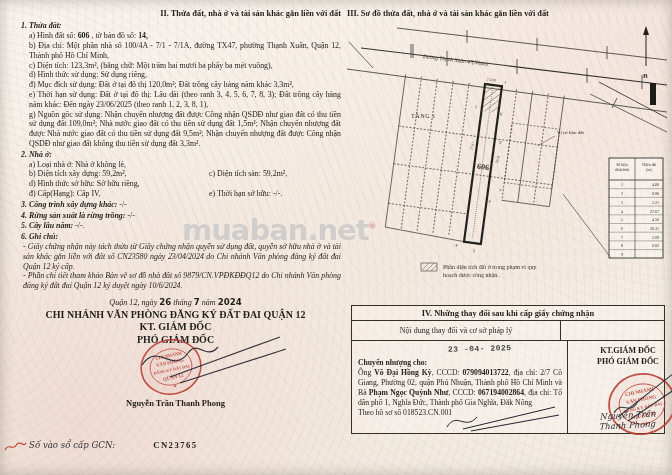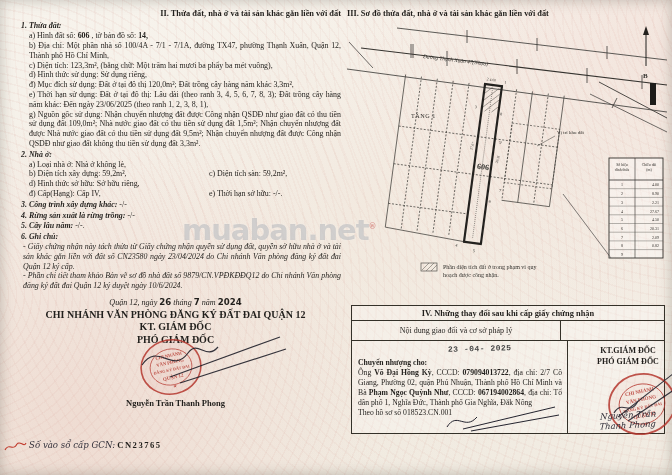--- a/index.html
+++ b/index.html
@@ -27,21 +27,21 @@
   .sig-block{position:relative;text-align:center;margin-top:6px;height:120px;}
   .date-line{font-style:italic;font-size:8.1px;}
   .hand{font-family:"DejaVu Sans",sans-serif;font-weight:700;font-size:8.6px;font-style:normal;}
   .office{font-weight:bold;font-size:10px;margin-top:1px;}
   .kt,.deputy{font-weight:bold;font-size:10px;}
   .stamp-left{position:absolute;left:128px;top:40px;width:66px;height:60px;}
   .sig-scrawl{position:absolute;left:118px;top:32px;width:172px;height:62px;}
   .signer-l{position:absolute;top:101px;width:100%;text-align:center;font-weight:bold;font-size:8.5px;}
   .book-line{position:absolute;left:3px;top:440px;font-size:8.6px;white-space:nowrap;}
   .book-label{font-style:italic;font-family:"DejaVu Serif",serif;color:#34323c;}
-  .book-no{font-weight:bold;letter-spacing:1.5px;}
+  .book-no{font-weight:bold;letter-spacing:1.5px;margin-left:36px;}
   .red-scrib{vertical-align:middle;margin-right:2px;}
   
   .col-right{position:absolute;left:347px;top:9px;width:321px;}
   .h-main-r{font-weight:bold;font-size:8.3px;}
   .map-svg{position:absolute;top:13px;left:0;width:321px;height:276px;}
   .map-svg text{font-family:"Liberation Serif",serif;fill:#33312d;}
   
   .table4{position:absolute;top:296px;left:4px;width:312px;border:1.2px solid #343129;background:rgba(255,255,255,0.25);}
   .t4-title{border-bottom:1px solid #343129;text-align:center;font-weight:bold;font-size:8.4px;padding:3px 0 2px 0;}
   .t4-head{display:flex;border-bottom:1px solid #343129;}
@@ -288,21 +288,21 @@
             <line x1="84" y1="249" x2="90" y2="243"></line>
         </g>
         <text x="96" y="246.5" font-size="6">Phần diện tích đất ở trong phạm vi quy</text>
         <text x="96" y="254.5" font-size="6">hoạch được công nhận.</text>
       </g>
     </svg>
 
     <div class="table4">
       <div class="t4-title">IV. Những thay đổi sau khi cấp giấy chứng nhận</div>
       <div class="t4-head">
-        <div class="t4-h1">Nội dung giao đổi và cơ sở pháp lý</div>
+        <div class="t4-h1">Nội dung thay đổi và cơ sở pháp lý</div>
       </div>
       <div class="t4-body">
         <div class="t4-c1">
           <div class="date-stamp">23 -04- 2025</div>
           <div class="t4-para">
             <span style="font-weight:bold">Chuyển nhượng cho:</span><br>
             <span>Ông </span><span style="font-weight:bold">Võ Đại Hồng Kỳ</span><span>, CCCD: </span><span style="font-weight:bold">079094013722</span><span>, địa chỉ: 2/7 Cô Giang, Phường 02, quận Phú Nhuận, Thành phố Hồ Chí Minh và Bà </span><span style="font-weight:bold">Phạm Ngọc Quỳnh Như</span><span>, CCCD: </span><span style="font-weight:bold">067194002864</span><span>, địa chỉ: Tổ dân phố 1, Nghĩa Đức, Thành phố Gia Nghĩa, Đắk Nông</span><br>
             <span>Theo hồ sơ số 018523.CN.001</span>
           </div>
           <svg class="sig-c1" viewBox="0 0 122 30">

